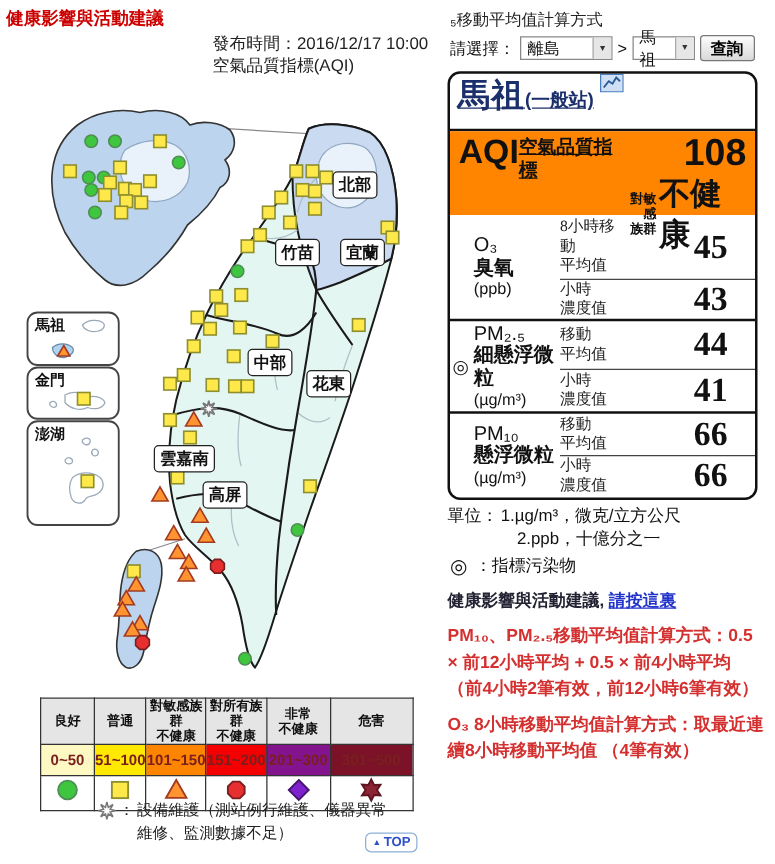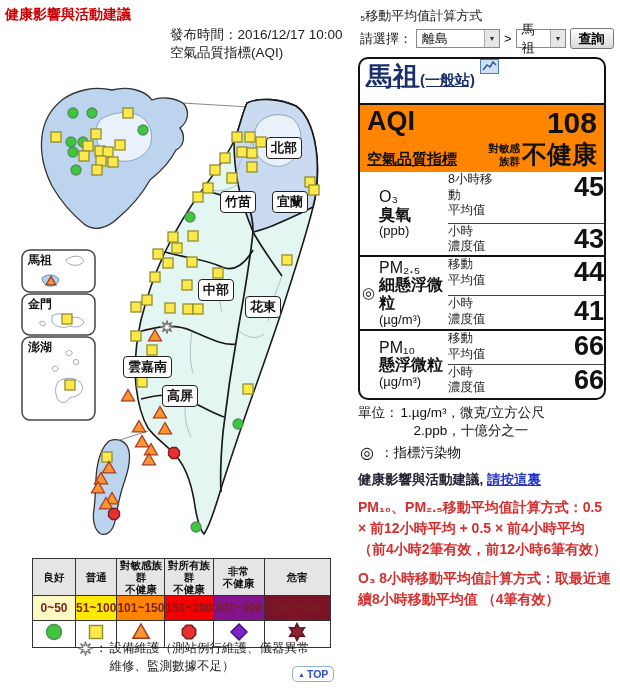--- a/index.html
+++ b/index.html
@@ -8,49 +8,49 @@
   
   #title-left{position:absolute;left:5px;top:6px;font-size:14px;font-weight:bold;color:#c00;}
   #publish{position:absolute;left:170px;top:26px;font-size:13.5px;line-height:1.3;color:#222;}
   
   #hint{position:absolute;left:360px;top:7px;font-size:13px;color:#222;}
   #selector-row{position:absolute;left:360px;top:28px;display:flex;align-items:center;gap:4px;font-size:13px;}
   .sel{display:inline-flex;justify-content:space-between;align-items:center;border:1px solid #888;
        background:#fff;height:19px;padding:0 0 0 5px;box-sizing:border-box;cursor:default;}
   .sel-arrow{width:14px;height:17px;margin-left:4px;background:#e6e6e6;border-left:1px solid #aaa;
        display:flex;align-items:center;justify-content:center;font-size:7px;color:#333;}
-  #sel-region{width:84px;font-family:Liberation Serif, serif;} #sel-station{width:50px;}
+  #sel-region{width:74px;font-family:Liberation Serif, serif;} #sel-station{width:50px;}
   .query-btn{border:1px solid #777;background:linear-gradient(#fdfdfd,#d9d9d9);border-radius:3px;
        font-size:13px;font-weight:bold;padding:1px 8px;height:21px;font-family:inherit;}
   
   #panel{position:absolute;left:358px;top:57px;width:248px;height:343px;border:2px solid #111;
        border-radius:10px;background:#fff;overflow:hidden;box-sizing:border-box;}
   .panel-title{height:44px;border-bottom:2px solid #111;display:flex;align-items:flex-start;padding-left:6px;}
   .station-link{color:#1a2f6b;text-decoration:underline;cursor:pointer;}
   .st-name{font-size:26px;font-weight:bold;letter-spacing:1px;}
   .st-type{font-size:15px;font-weight:bold;}
   .chart-icon{margin-left:5px;}
   .aqi-block{height:67px;display:flex;justify-content:space-between;padding:3px 7px;box-sizing:border-box;}
-  .aqi-left{display:flex;flex-direction:column;justify-content:space-between;}
+  .aqi-left{display:flex;flex-direction:row;justify-content:space-between;}
   .aqi-label{font-size:27px;font-weight:bold;line-height:1;}
   .aqi-sublabel{font-size:15px;font-weight:bold;text-decoration:underline;}
   .aqi-right{display:flex;flex-direction:column;justify-content:space-between;align-items:flex-end;}
   .aqi-value{font-size:30px;font-weight:bold;line-height:1;}
   .aqi-status{display:flex;align-items:center;}
   .status-prefix{font-size:10.5px;font-weight:bold;white-space:pre-line;text-align:right;line-height:1.15;margin-right:2px;}
   .status-main{font-size:25px;font-weight:bold;}
   .pollutant-group{position:relative;display:flex;border-bottom:2px solid #111;box-sizing:border-box;}
   .pollutant-group:last-child{border-bottom:none;}
   #grp-o3{height:85px;} #grp-pm25{height:74px;} #grp-pm10{height:66px;}
   .p-name{width:88px;box-sizing:border-box;padding:2px 2px 2px 19px;display:flex;flex-direction:column;justify-content:center;}
   .p-formula{font-size:16px;line-height:1.1;}
   .p-cname{font-size:16px;font-weight:bold;line-height:1.1;}
   .p-unit{font-size:13px;line-height:1.2;}
   .p-rows{flex:1;display:flex;flex-direction:column;}
-  .p-row{flex:1;display:flex;align-items:flex-start;border-bottom:1px solid #444;padding-right:0;}
+  .p-row{flex:1;display:flex;align-items:center;border-bottom:1px solid #444;padding-right:22px;font-family:Liberation Serif, serif;}
   .p-row:last-child{border-bottom:none;}
   #grp-o3 .p-row:first-child{flex:1.65;}
   #grp-pm25 .p-row:first-child{flex:1.15;}
   .p-row-label{width:64px;font-size:12.5px;line-height:1.25;white-space:pre-line;color:#222;}
   .p-row-value{flex:1;text-align:right;font-size:27px;font-weight:bold;}
   .indicator{position:absolute;left:2px;top:50%;transform:translateY(-50%);font-size:15px;font-weight:bold;}
   
   #notes{position:absolute;left:358px;top:404px;width:256px;font-size:13.5px;color:#111;}
   .unit-row{display:flex;}
   .unit-lines{margin-left:2px;}

